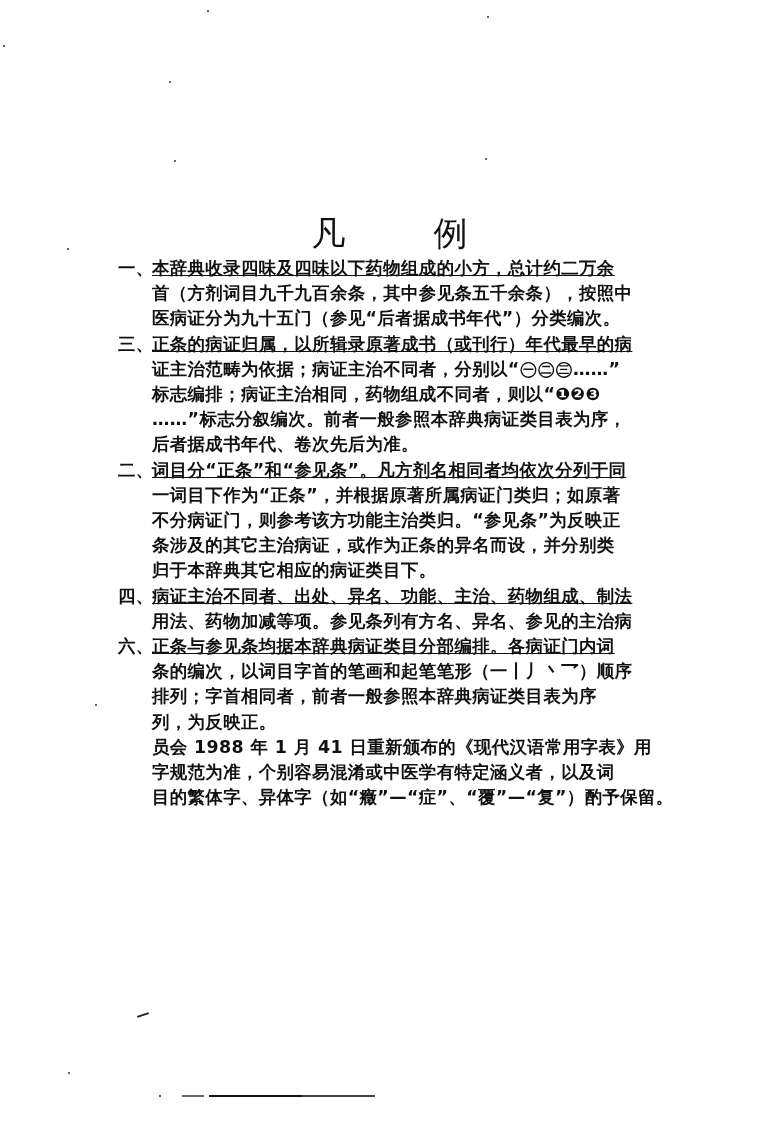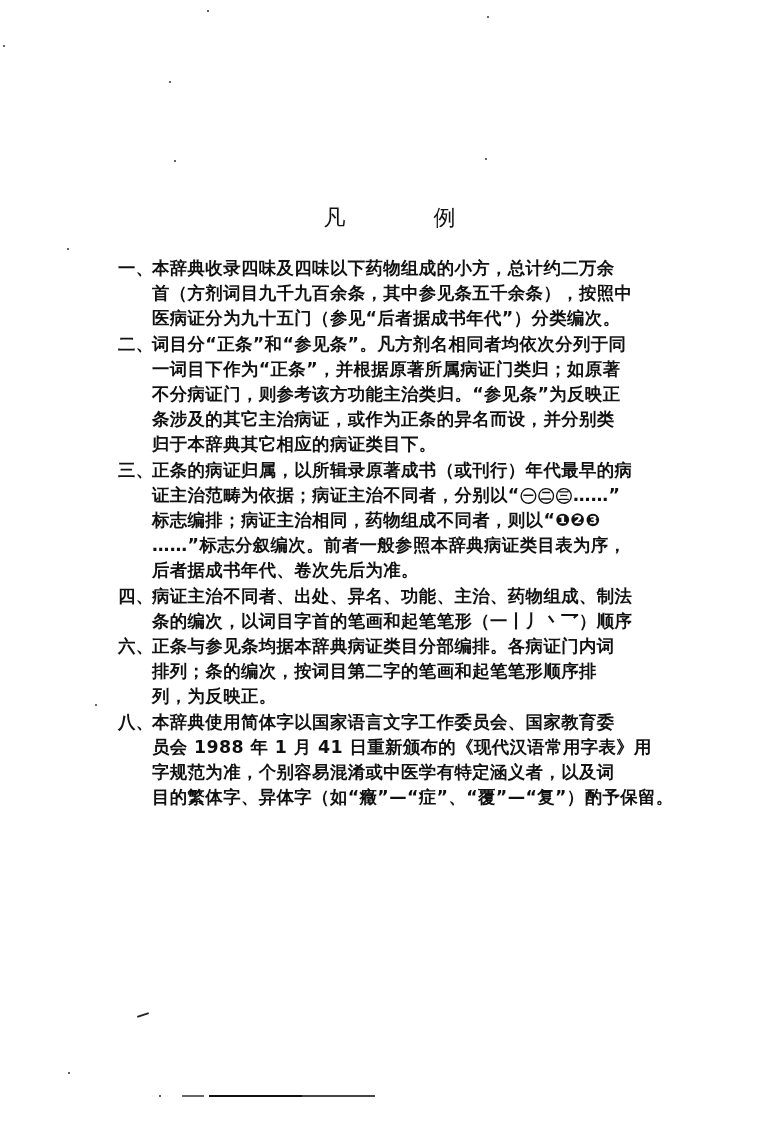--- a/index.html
+++ b/index.html
@@ -27,21 +27,21 @@
     height: 2px;
     background: #333;
     border-radius: 1px;
   }
   .title {
     position: absolute;
     top: 188px;
     left: 0;
     width: 779px;
     text-align: center;
-    font-size: 22px;
+    font-size: 34px;
     font-weight: normal;
     letter-spacing: 0;
     font-family: "DejaVu Serif", "Liberation Serif", serif;
   }
   .title .ch {
     display: inline-block;
     margin: 0 44px;
   }
   .rules {
     position: absolute;
@@ -57,20 +57,21 @@
     font-family: "DejaVu Sans", "Liberation Sans", sans-serif;
     letter-spacing: 0.4px;
   }
   .rule .line {
     display: block;
     white-space: nowrap;
     padding-left: 34px;
   }
   .rule .line.first {
     padding-left: 0;
+    text-decoration: underline;
   }
   .rule .num {
     display: inline-block;
     width: 34px;
   }
   .footer-mark {
     position: absolute;
     left: 137px;
     top: 1014px;
     width: 12px;
@@ -116,50 +117,50 @@
 
   <div class="rules">
 
     <div class="rule">
       <span class="line first"><span class="num">一、</span><span>本辞典收录四味及四味以下药物组成的小方，总计约二万余</span></span>
       <span class="line">首（方剂词目九千九百余条，其中参见条五千余条），按照中</span>
       <span class="line">医病证分为九十五门（参见“后者据成书年代”）分类编次。</span>
     </div>
 
     <div class="rule">
+      <span class="line first"><span class="num">三、</span><span>正条的病证归属，以所辑录原著成书（或刊行）年代最早的病</span></span>
+      <span class="line">证主治范畴为依据；病证主治不同者，分别以“㊀㊁㊂……”</span>
+      <span class="line">标志编排；病证主治相同，药物组成不同者，则以“❶❷❸</span>
+      <span class="line">……”标志分叙编次。前者一般参照本辞典病证类目表为序，</span>
+      <span class="line">后者据成书年代、卷次先后为准。</span>
+    </div>
+
+    <div class="rule">
       <span class="line first"><span class="num">二、</span><span>词目分“正条”和“参见条”。凡方剂名相同者均依次分列于同</span></span>
       <span class="line">一词目下作为“正条”，并根据原著所属病证门类归；如原著</span>
       <span class="line">不分病证门，则参考该方功能主治类归。“参见条”为反映正</span>
       <span class="line">条涉及的其它主治病证，或作为正条的异名而设，并分别类</span>
       <span class="line">归于本辞典其它相应的病证类目下。</span>
     </div>
 
     <div class="rule">
-      <span class="line first"><span class="num">三、</span><span>正条的病证归属，以所辑录原著成书（或刊行）年代最早的病</span></span>
-      <span class="line">证主治范畴为依据；病证主治不同者，分别以“㊀㊁㊂……”</span>
-      <span class="line">标志编排；病证主治相同，药物组成不同者，则以“❶❷❸</span>
-      <span class="line">……”标志分叙编次。前者一般参照本辞典病证类目表为序，</span>
-      <span class="line">后者据成书年代、卷次先后为准。</span>
-    </div>
-
-    <div class="rule">
       <span class="line first"><span class="num">四、</span><span>病证主治不同者、出处、异名、功能、主治、药物组成、制法</span></span>
+      <span class="line">用法、药物加减等项。参见条列有方名、异名、参见的主治病</span>
     </div>
 
 
     <div class="rule">
+      <span class="line first"><span class="num">六、</span><span>正条与参见条均据本辞典病证类目分部编排。各病证门内词</span></span>
       <span class="line">条的编次，以词目字首的笔画和起笔笔形（一丨丿丶乛）顺序</span>
-      <span class="line first"><span class="num">六、</span><span>正条与参见条均据本辞典病证类目分部编排。各病证门内词</span></span>
-      <span class="line">排列；条的编次，按词目第二字的笔画和起笔笔形顺序排</span>
+      <span class="line">排列；字首相同者，前者一般参照本辞典病证类目表为序</span>
       <span class="line">列，为反映正。</span>
     </div>
 
 
     <div class="rule">
-      <span class="line first"><span class="num">八、</span><span>本辞典使用简体字以国家语言文字工作委员会、国家教育委</span></span>
       <span class="line">员会 1988 年 1 月 41 日重新颁布的《现代汉语常用字表》用</span>
       <span class="line">字规范为准，个别容易混淆或中医学有特定涵义者，以及词</span>
       <span class="line">目的繁体字、异体字（如“癥”—“症”、“覆”—“复”）酌予保留。</span>
     </div>
 
   </div>
 
   <div class="footer-mark"></div>
   <div class="footer-dot"></div>
   <div class="footer-rule"></div>

